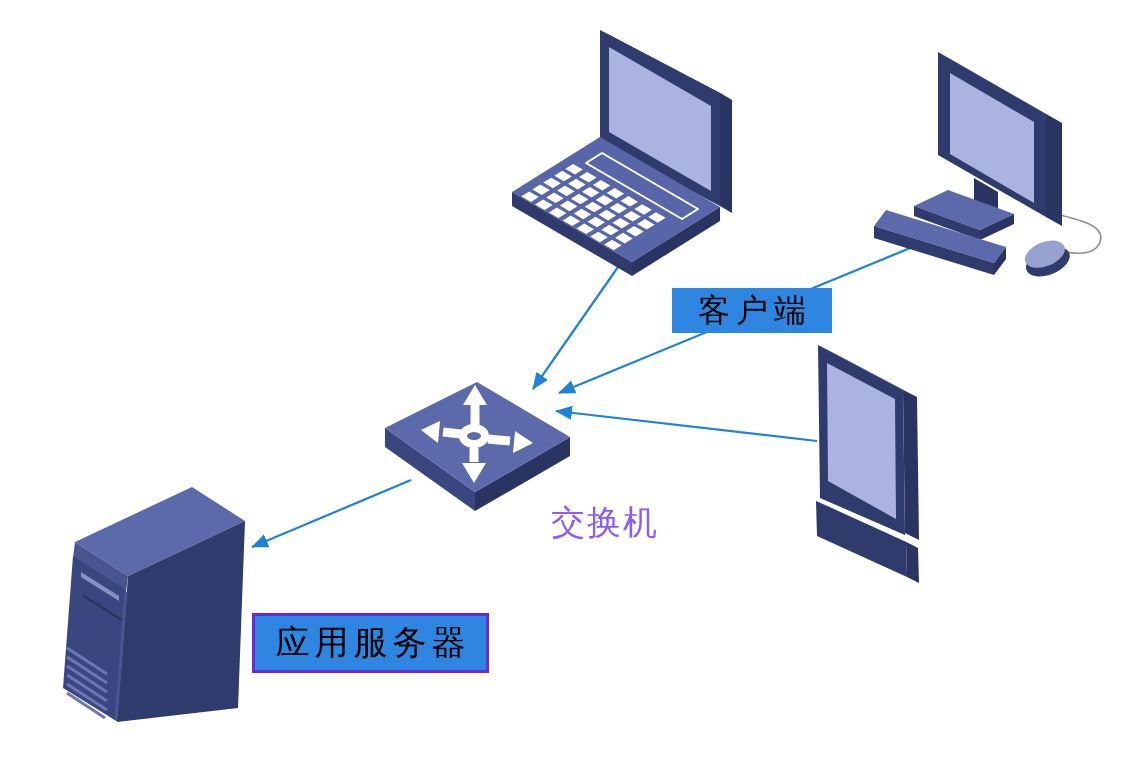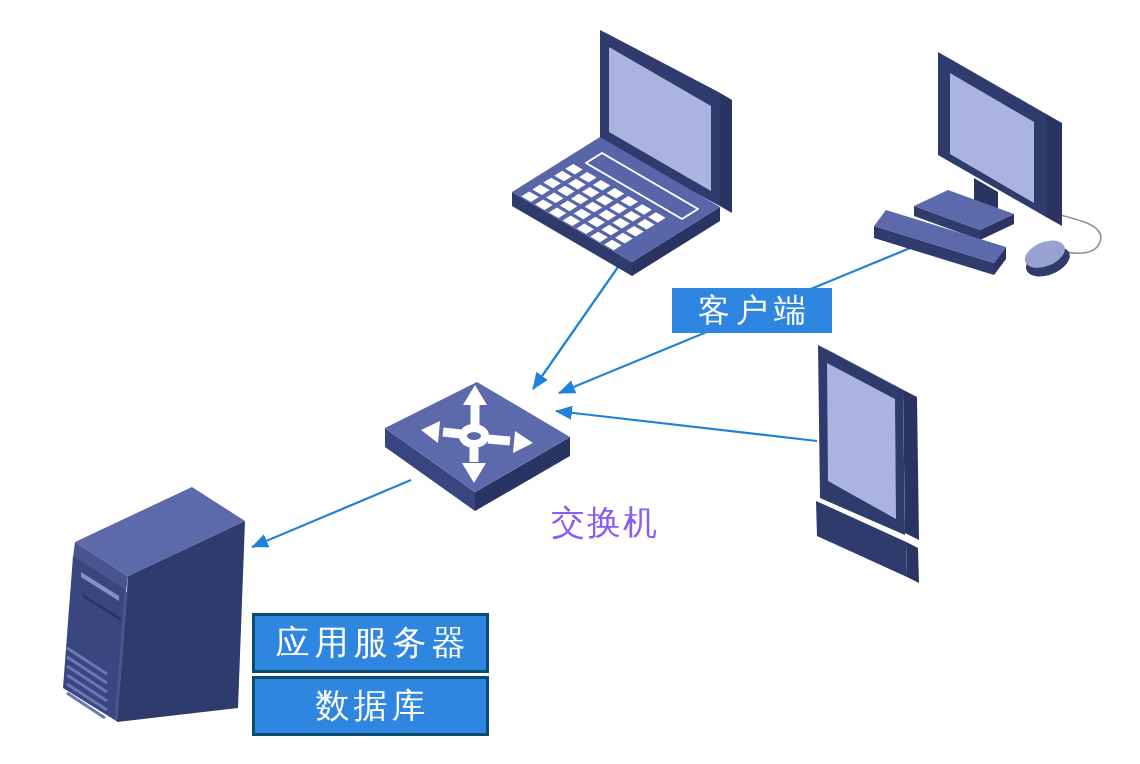--- a/index.html
+++ b/index.html
@@ -3,24 +3,24 @@
 <meta charset="utf-8">
 <style>
   html,body{margin:0;padding:0;background:#fff;}
   .stage{
     position:relative;width:1140px;height:764px;background:#ffffff;overflow:hidden;
     font-family:"Liberation Sans",sans-serif;
   }
   .stage svg{position:absolute;left:0;top:0;}
   .tag{
     position:absolute;display:flex;align-items:center;justify-content:center;
-    background:#2E86E0;color:#ffffff;box-sizing:border-box;white-space:nowrap;
+    background:#2E86E0;color:#000000;box-sizing:border-box;white-space:nowrap;
   }
   .tag.client{left:672px;top:288px;width:160px;height:45px;font-size:32px;letter-spacing:6px;padding-left:6px;}
-  .tag.bordered{border:3px solid #0c4a6e;}
+  .tag.bordered{border:3px solid #6d28d9;}
   .tag.appserver{left:252px;top:613px;width:237px;height:60px;font-size:34px;letter-spacing:5px;padding-left:5px;}
   .tag.database{left:252px;top:676px;width:237px;height:60px;font-size:34px;letter-spacing:4px;padding-left:4px;}
   .caption.switch{
     position:absolute;left:551px;top:501px;width:120px;height:44px;
     color:#8b5cf6;font-size:34px;letter-spacing:2px;display:flex;align-items:center;
   }
 </style>
 </head>
 <body>
 
@@ -150,14 +150,13 @@
         <line x1="67" y1="675" x2="107" y2="701"></line>
         <line x1="67" y1="684" x2="107" y2="710"></line>
         <line x1="67" y1="693" x2="105" y2="718"></line>
       </g>
     </g>
   </svg>
 
   <div class="tag client">客户端</div>
   <div class="caption switch">交换机</div>
   <div class="tag bordered appserver">应用服务器</div>
-  <div class="tag bordered database">数据库</div>
 </div>
 
 </body></html>

